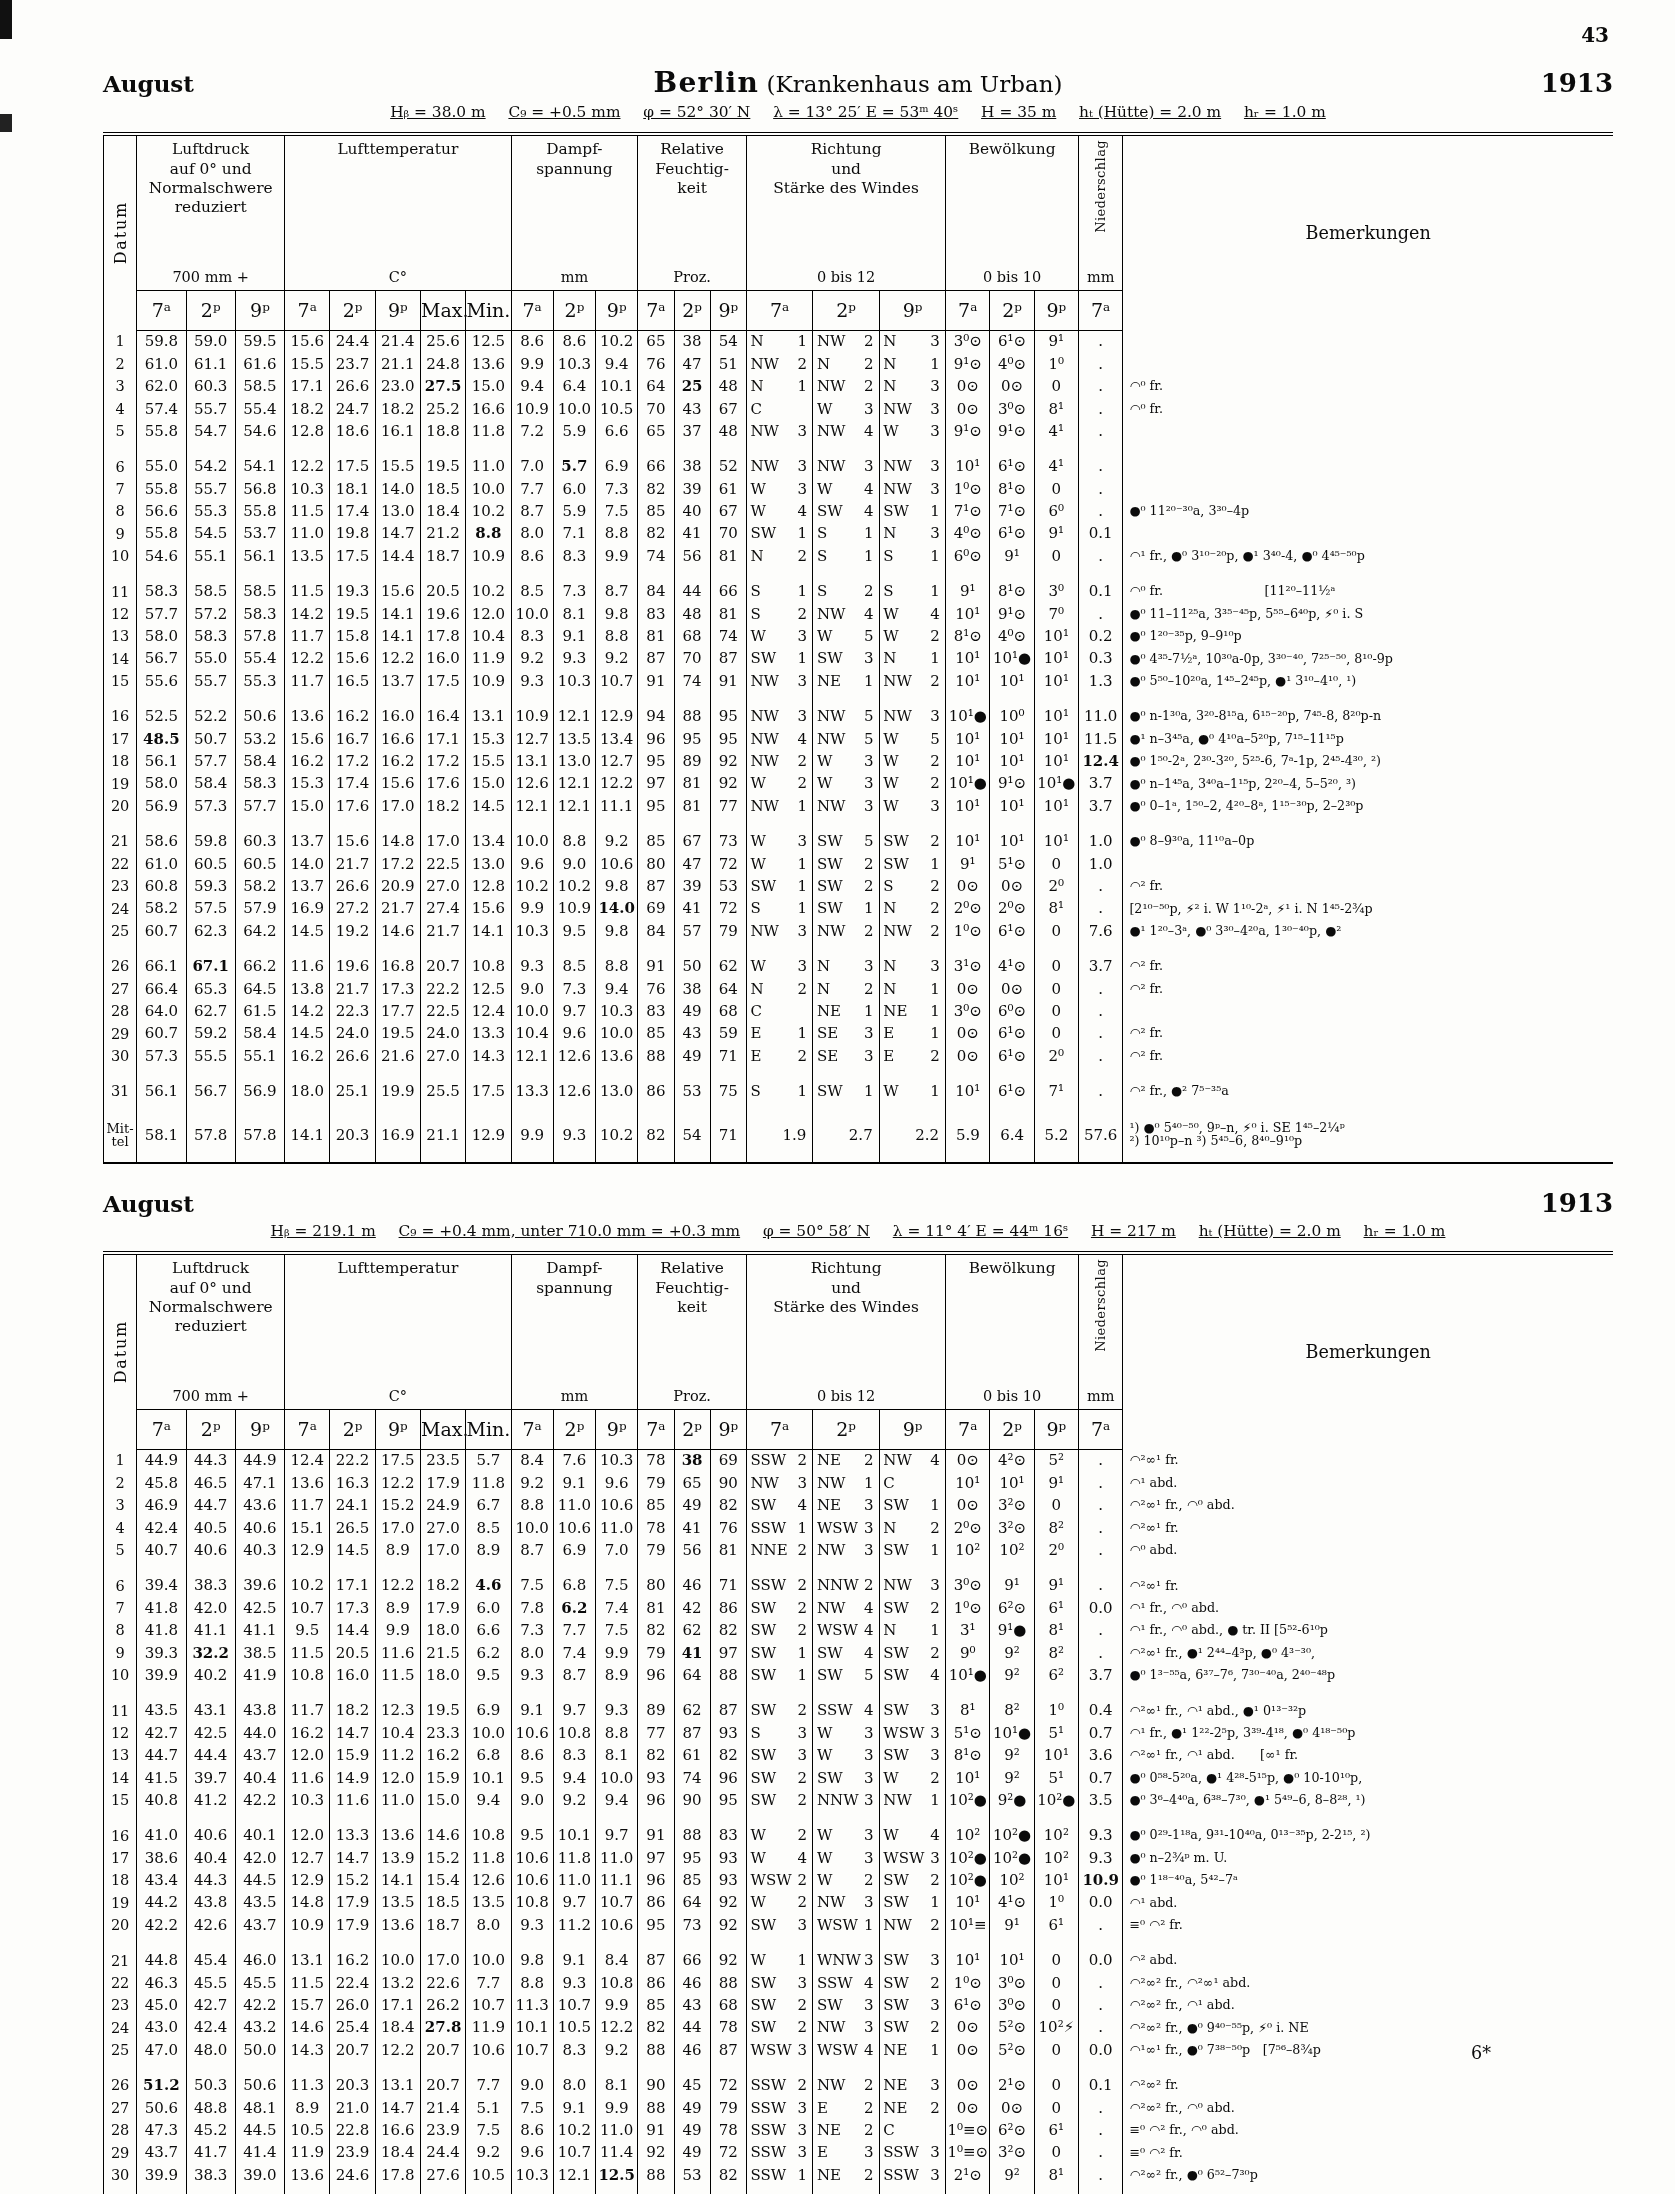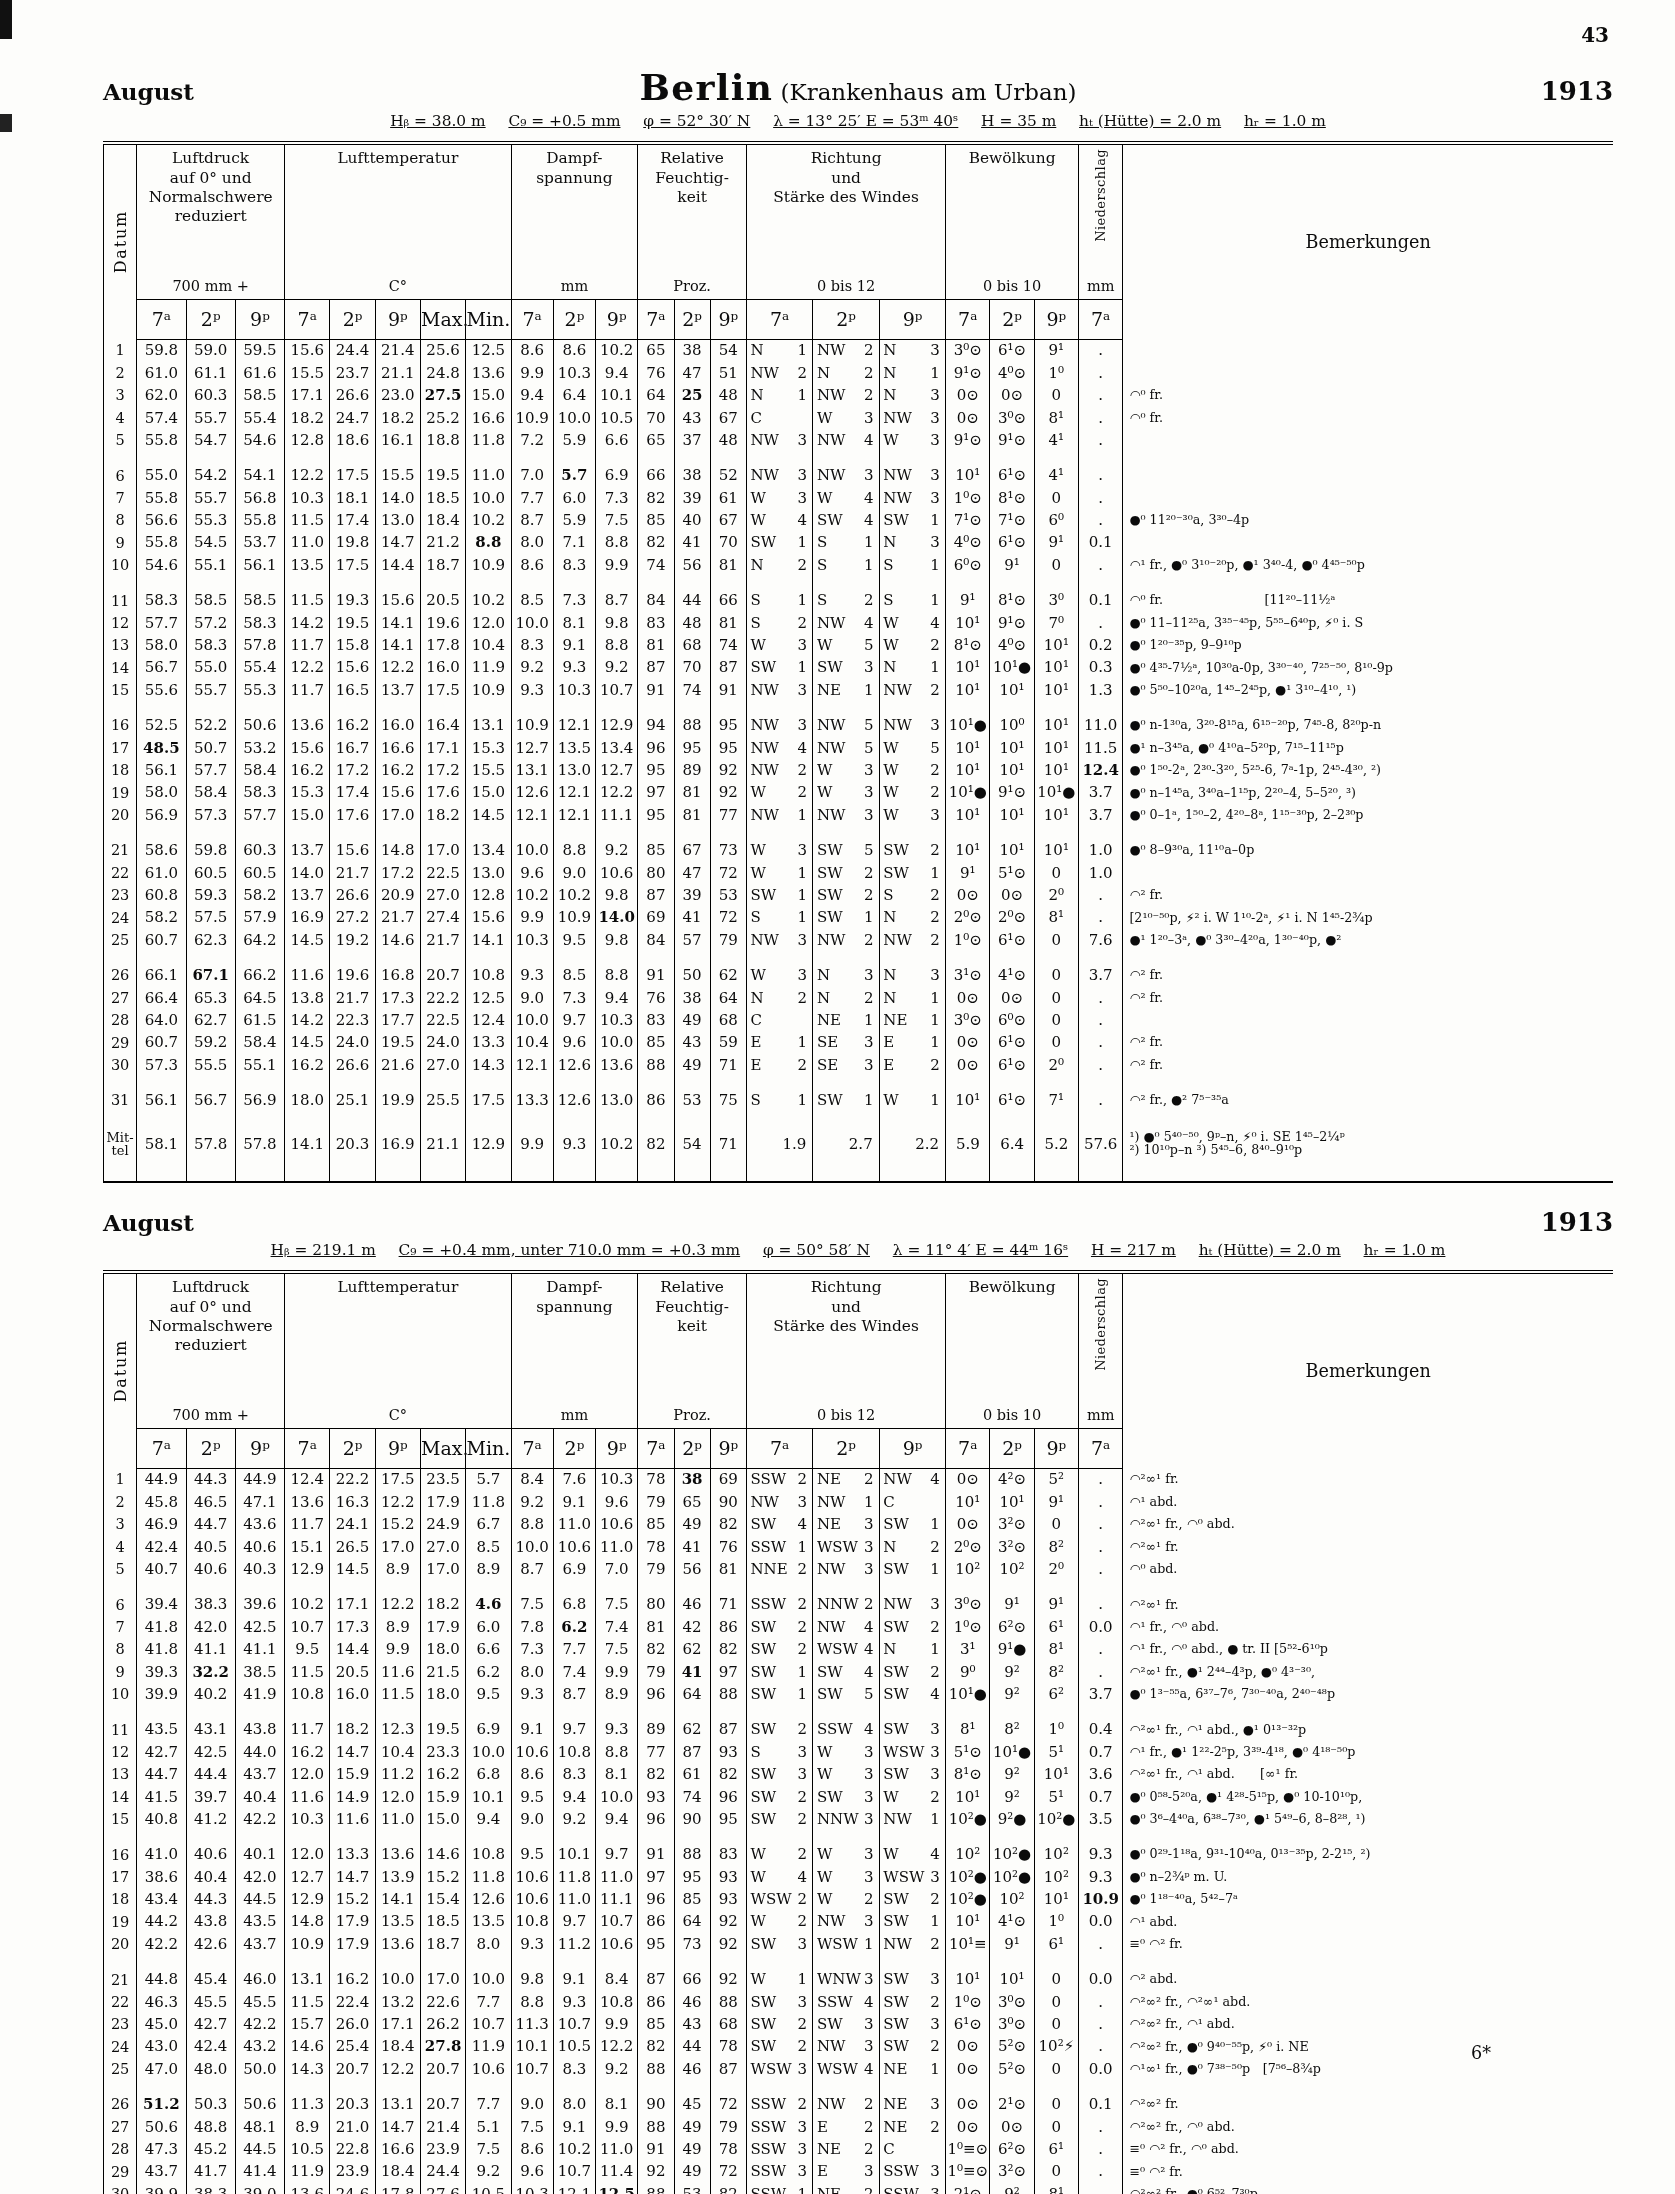--- a/index.html
+++ b/index.html
@@ -5,21 +5,21 @@
   html,body{margin:0;padding:0;background:#777;}
   .page{position:relative;width:1675px;height:2208px;background:#fdfdfb;color:#0b0b0b;
         font-family:"DejaVu Serif","DejaVu Sans",serif;overflow:hidden;}
   .edge-smudge{position:absolute;left:0;top:0;width:12.3px;height:527px;
     background:linear-gradient(180deg,#111 0 39px,transparent 39px 114px,#222 114px 132px,transparent 132px);}
   .pageno{position:absolute;top:23px;right:66px;font-size:20px;font-weight:bold;}
   .content{position:absolute;left:103px;top:66px;width:1510px;}
   .t-head{display:flex;align-items:baseline;justify-content:space-between;margin-bottom:2.6px;}
   .t-month{font-size:23px;font-weight:bold;width:184px;}
   .t-title{font-size:23px;text-align:center;flex:1;}
-  .t-title .big{font-size:36px;font-weight:bold;letter-spacing:1.3px;}
+  .t-title .big{font-size:28px;font-weight:bold;letter-spacing:1.3px;}
   .t-year{font-size:26px;font-weight:bold;width:184px;text-align:right;}
   .station{text-align:center;font-size:15.4px;margin:3.5px 0 11.4px 0;}
   .station span{margin:0 11.4px;white-space:nowrap;text-decoration:underline;}
   table{border-collapse:collapse;width:1510px;table-layout:fixed;}
   .wxt{border-top:4px double #000;border-bottom:2.2px solid #000;}
   th,td{font-weight:normal;padding:0;vertical-align:middle;}
   thead .grp-cell{border-bottom:1.3px solid #000;}
   thead tr.sub th{border-bottom:1.8px solid #000;height:39px;font-size:19px;}
   .gl{border-left:1.8px solid #000;}
   .sl{border-left:0.4px solid #000;}
@@ -27,21 +27,21 @@
   .vtext{writing-mode:vertical-rl;transform:rotate(180deg);margin:0 auto;
          font-size:16px;letter-spacing:1.8px;white-space:nowrap;}
   .vtext.small{font-size:13px;letter-spacing:0.4px;}
   .grp-inner{display:flex;flex-direction:column;justify-content:space-between;height:145px;
              text-align:center;font-size:15.4px;padding:4.4px 1.8px;}
   .grp-title{line-height:1.25;}
   .grp-unit{font-size:14.5px;}
   tbody td{text-align:center;font-size:15px;height:22.4px;line-height:1.0;}
   tbody td.rem{text-align:left;font-size:12.7px;padding-left:6.1px;white-space:nowrap;overflow:hidden;}
   tbody tr.grp td{padding-top:13px;}
-  tbody tr.mittel td{padding-top:19.3px;padding-bottom:24px;}
+  tbody tr.mittel td{padding-top:19.3px;padding-bottom:14px;}
   tbody td.windc .wc{display:flex;justify-content:space-between;padding:0 5.3px 0 3.5px;}
   tbody td.num{text-align:right;padding-right:6.1px;}
   td.datum{font-size:14.5px;border-left:1.3px solid #000;}
   .pagemark{position:absolute;right:184px;bottom:145px;font-size:17.6px;}
   .mlines span{display:block;}
 </style>
 </head>
 <body>
 
 <div class="page">

